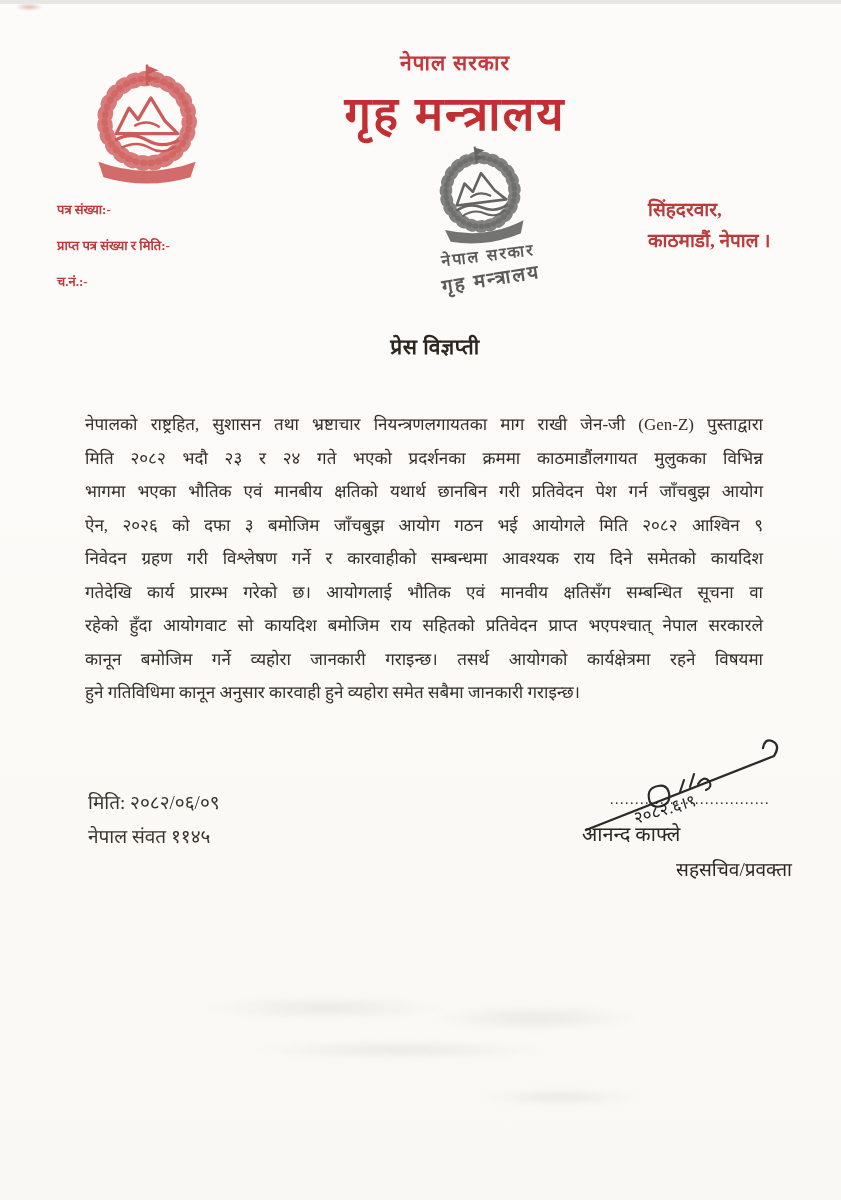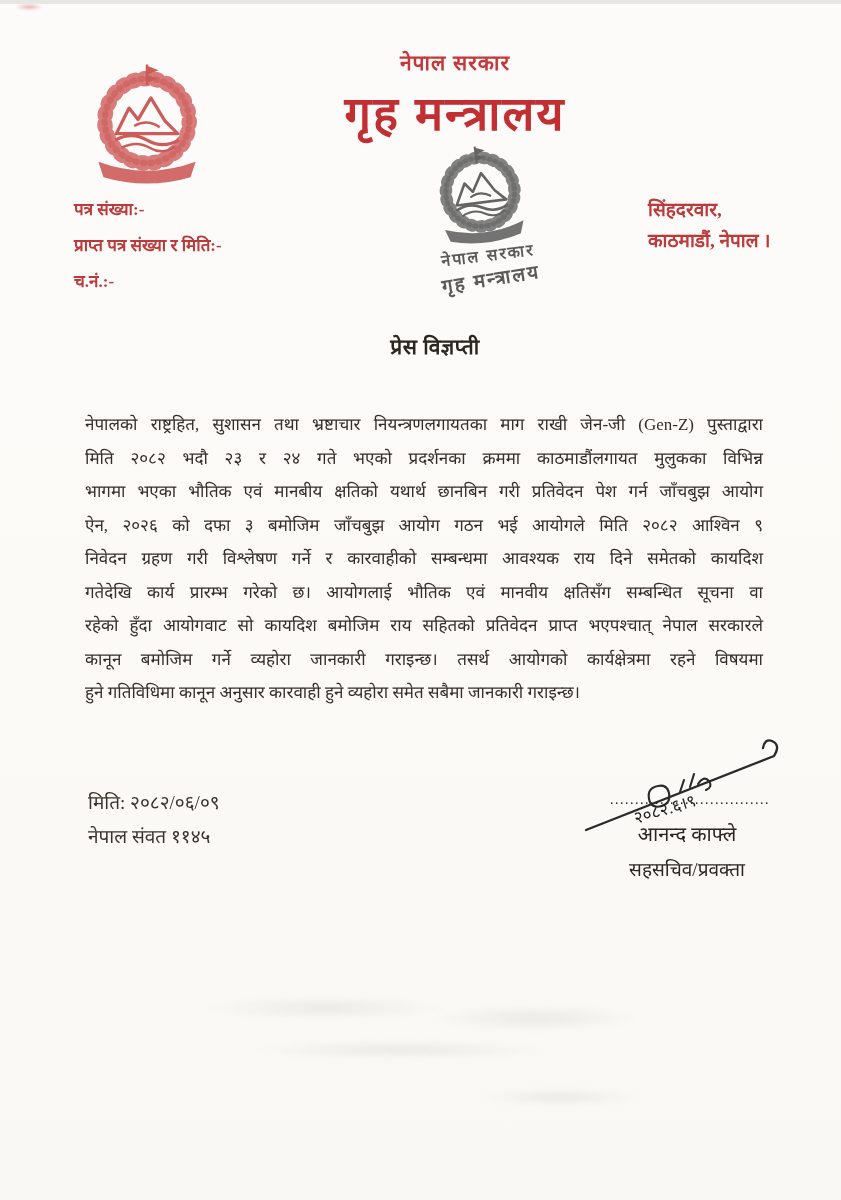--- a/index.html
+++ b/index.html
@@ -19,39 +19,39 @@
   .emblem-red{position:absolute;left:76px;top:58px;width:142px;height:128px;
     color:#c94f4c;opacity:.92;}
   .stamp{position:absolute;left:394px;top:140px;width:180px;height:158px;
     transform:rotate(-7deg);opacity:.85;}
   .stamp .emblem-ink{display:block;margin:0 auto;width:120px;height:104px;color:#4a4a4a;}
   .stamp-text1{font-family:"Liberation Sans", sans-serif;font-weight:bold;text-align:center;
     font-size:16px;color:#3f3f3f;letter-spacing:2px;margin-top:-4px;}
   .stamp-text2{font-family:"Liberation Sans", sans-serif;font-weight:bold;text-align:center;
     font-size:19px;color:#3f3f3f;letter-spacing:2px;transform:rotate(-2deg);}
   
-  .meta{position:absolute;left:74px;top:188px;font-weight:bold;font-size:17px;
+  .meta{position:absolute;left:57px;top:188px;font-weight:bold;font-size:13px;
     color:#bb3a3c;line-height:36px;}
   .address{position:absolute;left:648px;top:190px;width:150px;text-align:left;
     font-weight:bold;font-size:19px;color:#bb3a3c;line-height:31px;}
   
   .press-title{position:absolute;left:0;top:328px;width:870px;text-align:center;
     font-size:21px;font-weight:bold;color:#2b2620;letter-spacing:.5px;}
   .body-text{position:absolute;left:85px;top:404px;width:678px;
     font-size:17px;line-height:33.5px;color:#342e29;}
   .body-line{text-align:justify;text-align-last:justify;white-space:normal;}
   .body-line.last{text-align-last:left;}
   
   .date-block{position:absolute;left:88px;top:782px;font-size:19px;line-height:34px;
     color:#39332d;}
   .sig-dots{position:absolute;left:592px;top:788px;width:196px;text-align:center;
     font-size:14px;letter-spacing:1.5px;color:#1f1f1f;}
-  .sig-name{position:absolute;left:582px;top:816px;width:210px;text-align:center;
+  .sig-name{position:absolute;left:582px;top:816px;width:210px;text-align:left;
     font-size:20px;color:#2a2520;}
-  .sig-desig{position:absolute;left:582px;top:852px;width:210px;text-align:center;
+  .sig-desig{position:absolute;left:582px;top:852px;width:210px;text-align:right;
     font-size:19px;color:#2a2520;}
   .sig-svg{position:absolute;left:578px;top:728px;width:218px;height:108px;}
   
   .smudge{position:absolute;background:radial-gradient(ellipse at center,rgba(110,110,110,.10),transparent 70%);
     filter:blur(2px);pointer-events:none;}
   .red-smudge{position:absolute;left:16px;top:0;width:26px;height:6px;
     background:radial-gradient(ellipse at center,rgba(205,70,70,.45),transparent 75%);
     filter:blur(1px);}
   .hidden-defs{position:absolute;width:0;height:0;overflow:hidden;}
 </style>

